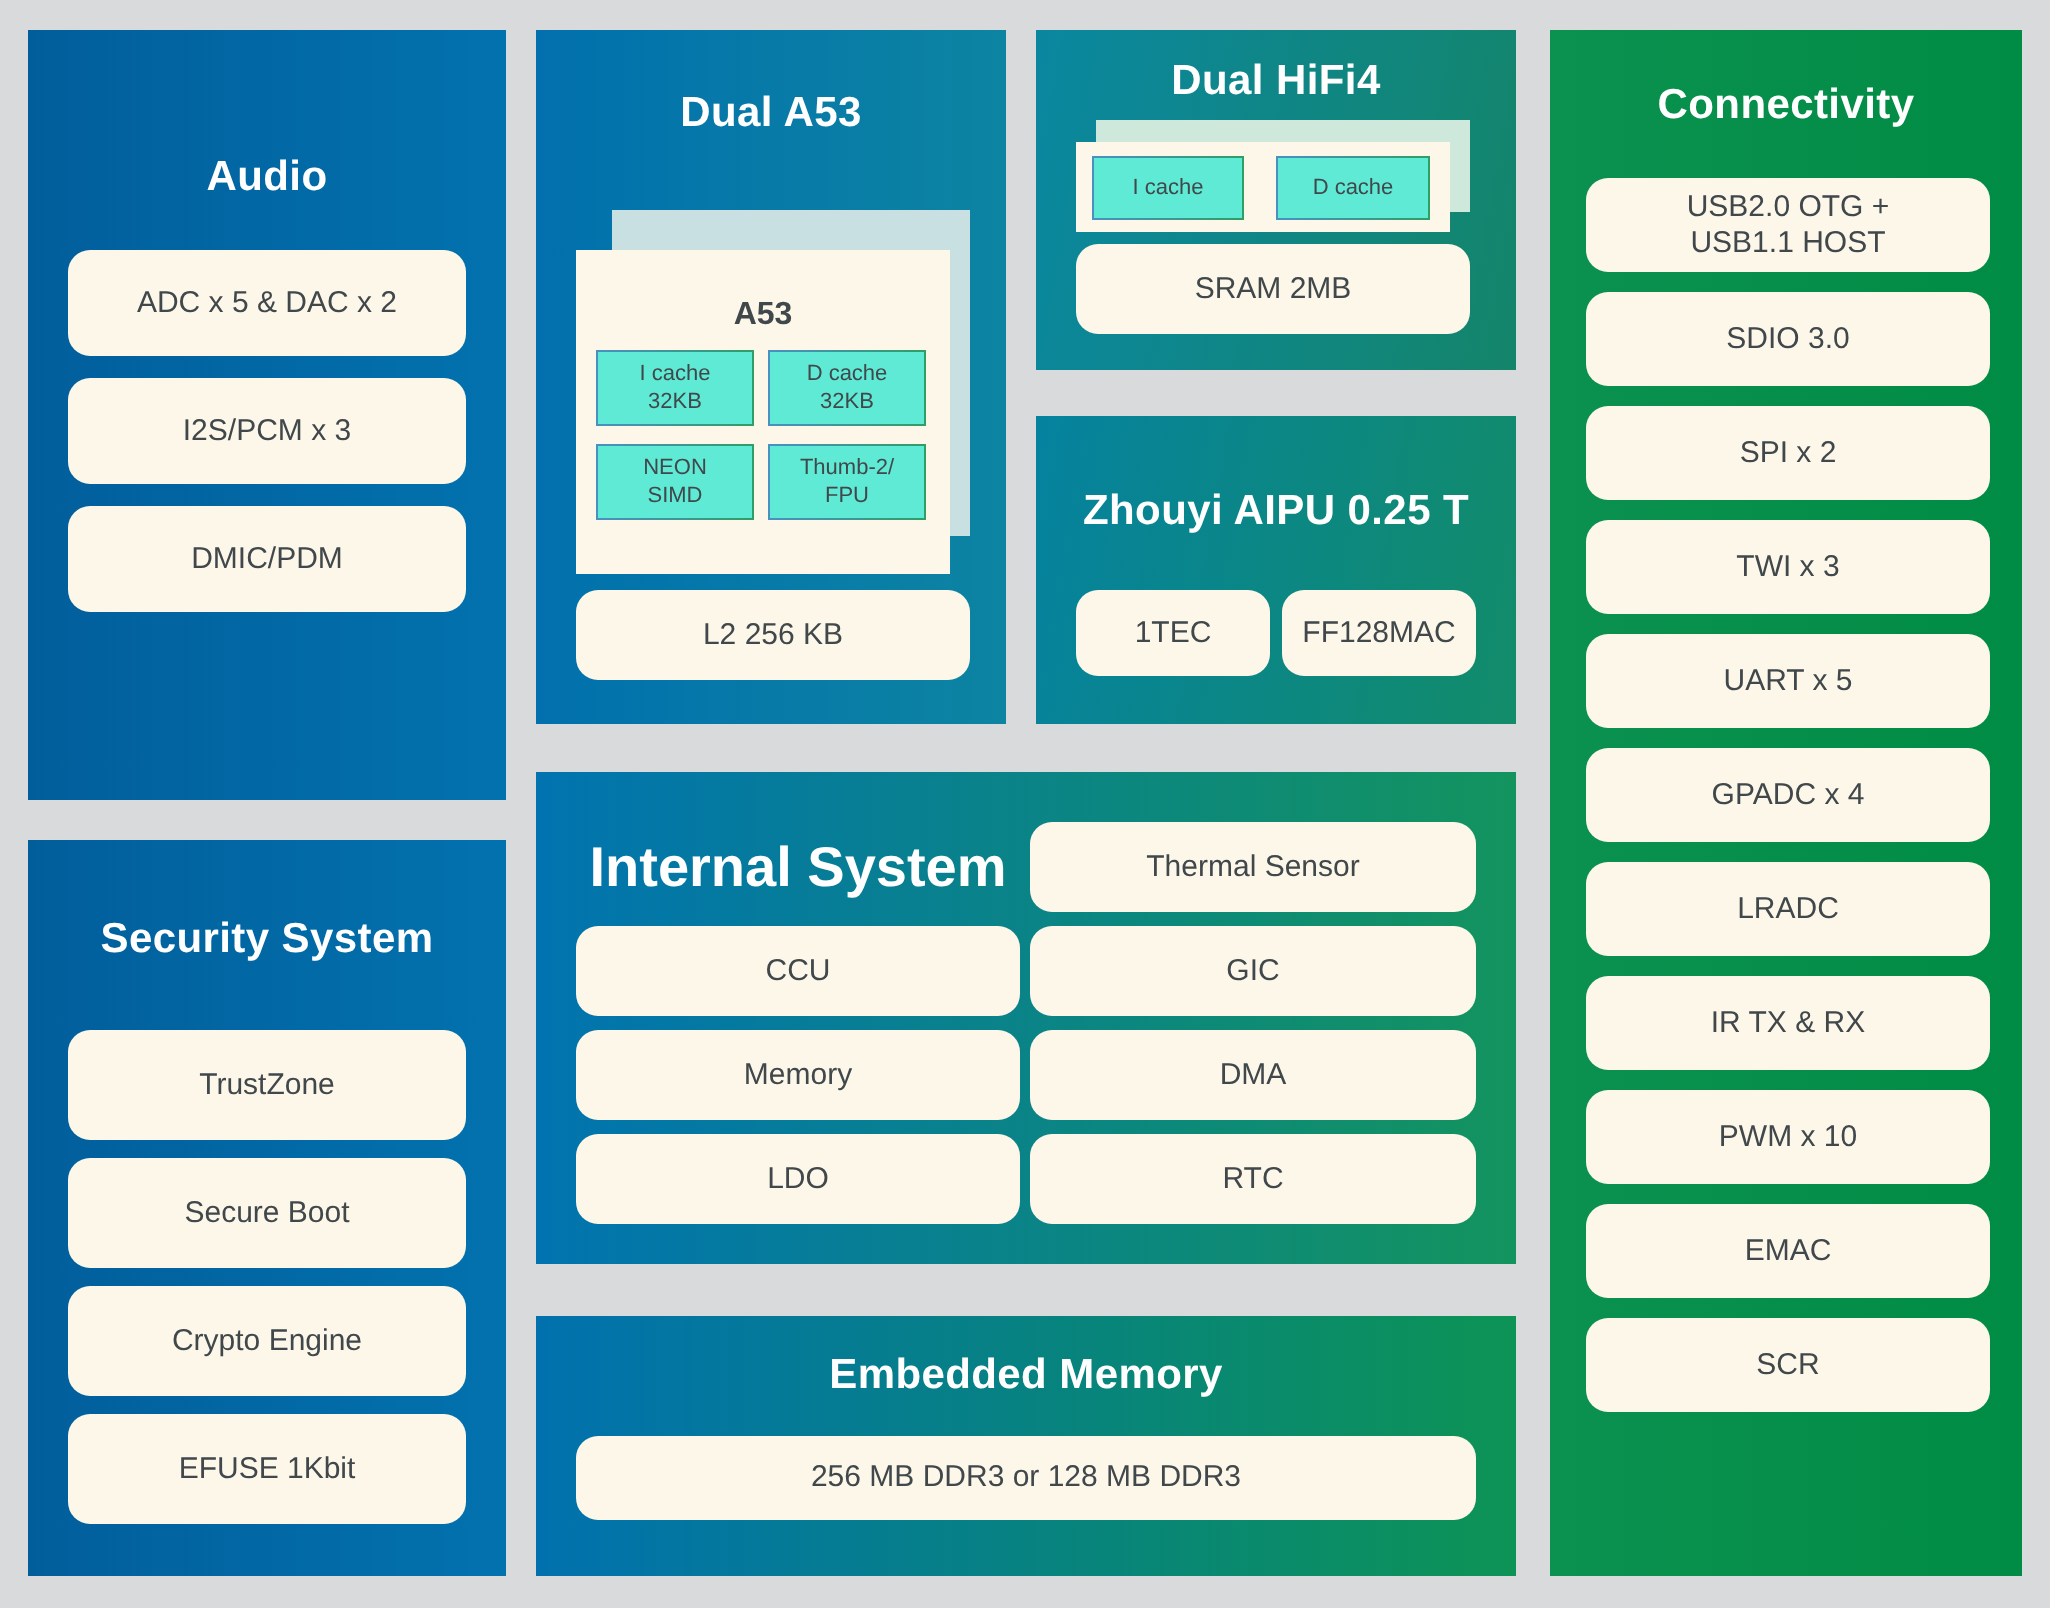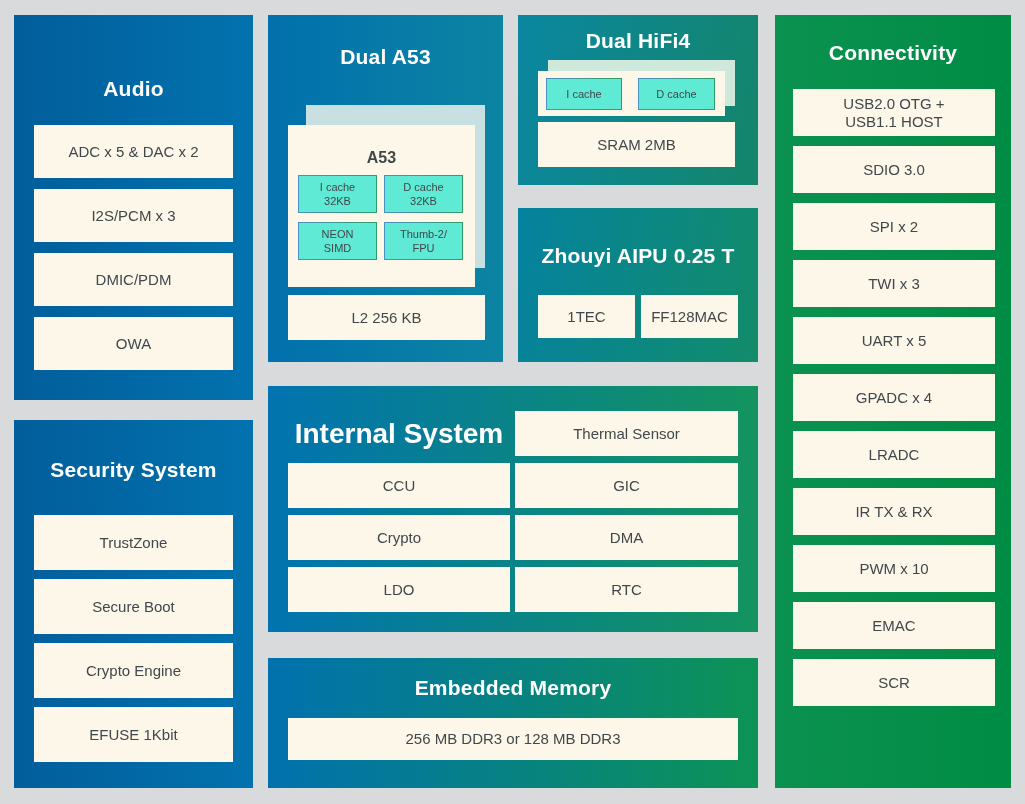--- a/index.html
+++ b/index.html
@@ -16,20 +16,21 @@
     position:absolute; left:0; right:0; margin:0;
     text-align:center; color:#ffffff;
     font-size:21px; font-weight:700; letter-spacing:0.2px;
   }
 
   .item {
     background:#fdf7e9; color:#41484b;
     display:flex; align-items:center; justify-content:center;
     text-align:center; font-size:15px; line-height:1.18;
     white-space:pre-line;
+    border-radius:11px;
   }
 
   
   #audio { left:14px; top:15px; width:239px; height:385px;
            background:linear-gradient(to right,#015e9b,#0272ae); }
   #audio .block-title { top:62px; }
   #audio .items { position:absolute; left:20px; top:110px; width:199px;
                   display:flex; flex-direction:column; gap:11px; }
   #audio .item { height:53px; }
 
@@ -110,21 +111,20 @@
 <body>
 
 <div class="board">
 
   <section class="block" id="audio">
     <h2 class="block-title">Audio</h2>
     <div class="items">
         <div class="item">ADC x 5 &amp; DAC x 2</div>
         <div class="item">I2S/PCM x 3</div>
         <div class="item">DMIC/PDM</div>
-        <div class="item">OWA</div>
       </div>
   </section>
 
   <section class="block" id="security">
     <h2 class="block-title">Security System</h2>
     <div class="items">
         <div class="item">TrustZone</div>
         <div class="item">Secure Boot</div>
         <div class="item">Crypto Engine</div>
         <div class="item">EFUSE 1Kbit</div>
@@ -167,21 +167,21 @@
     <div class="items">
         <div class="item">1TEC</div>
         <div class="item">FF128MAC</div>
       </div>
   </section>
 
   <section class="block" id="internal">
     <div class="col col-left">
       <div class="title-slot">Internal System</div>
     <div class="item">CCU</div>
-        <div class="item">Crypto</div>
+        <div class="item">Memory</div>
         <div class="item">LDO</div>
       </div>
     <div class="col col-right">
         <div class="item">Thermal Sensor</div>
         <div class="item">GIC</div>
         <div class="item">DMA</div>
         <div class="item">RTC</div>
       </div>
   </section>
 

